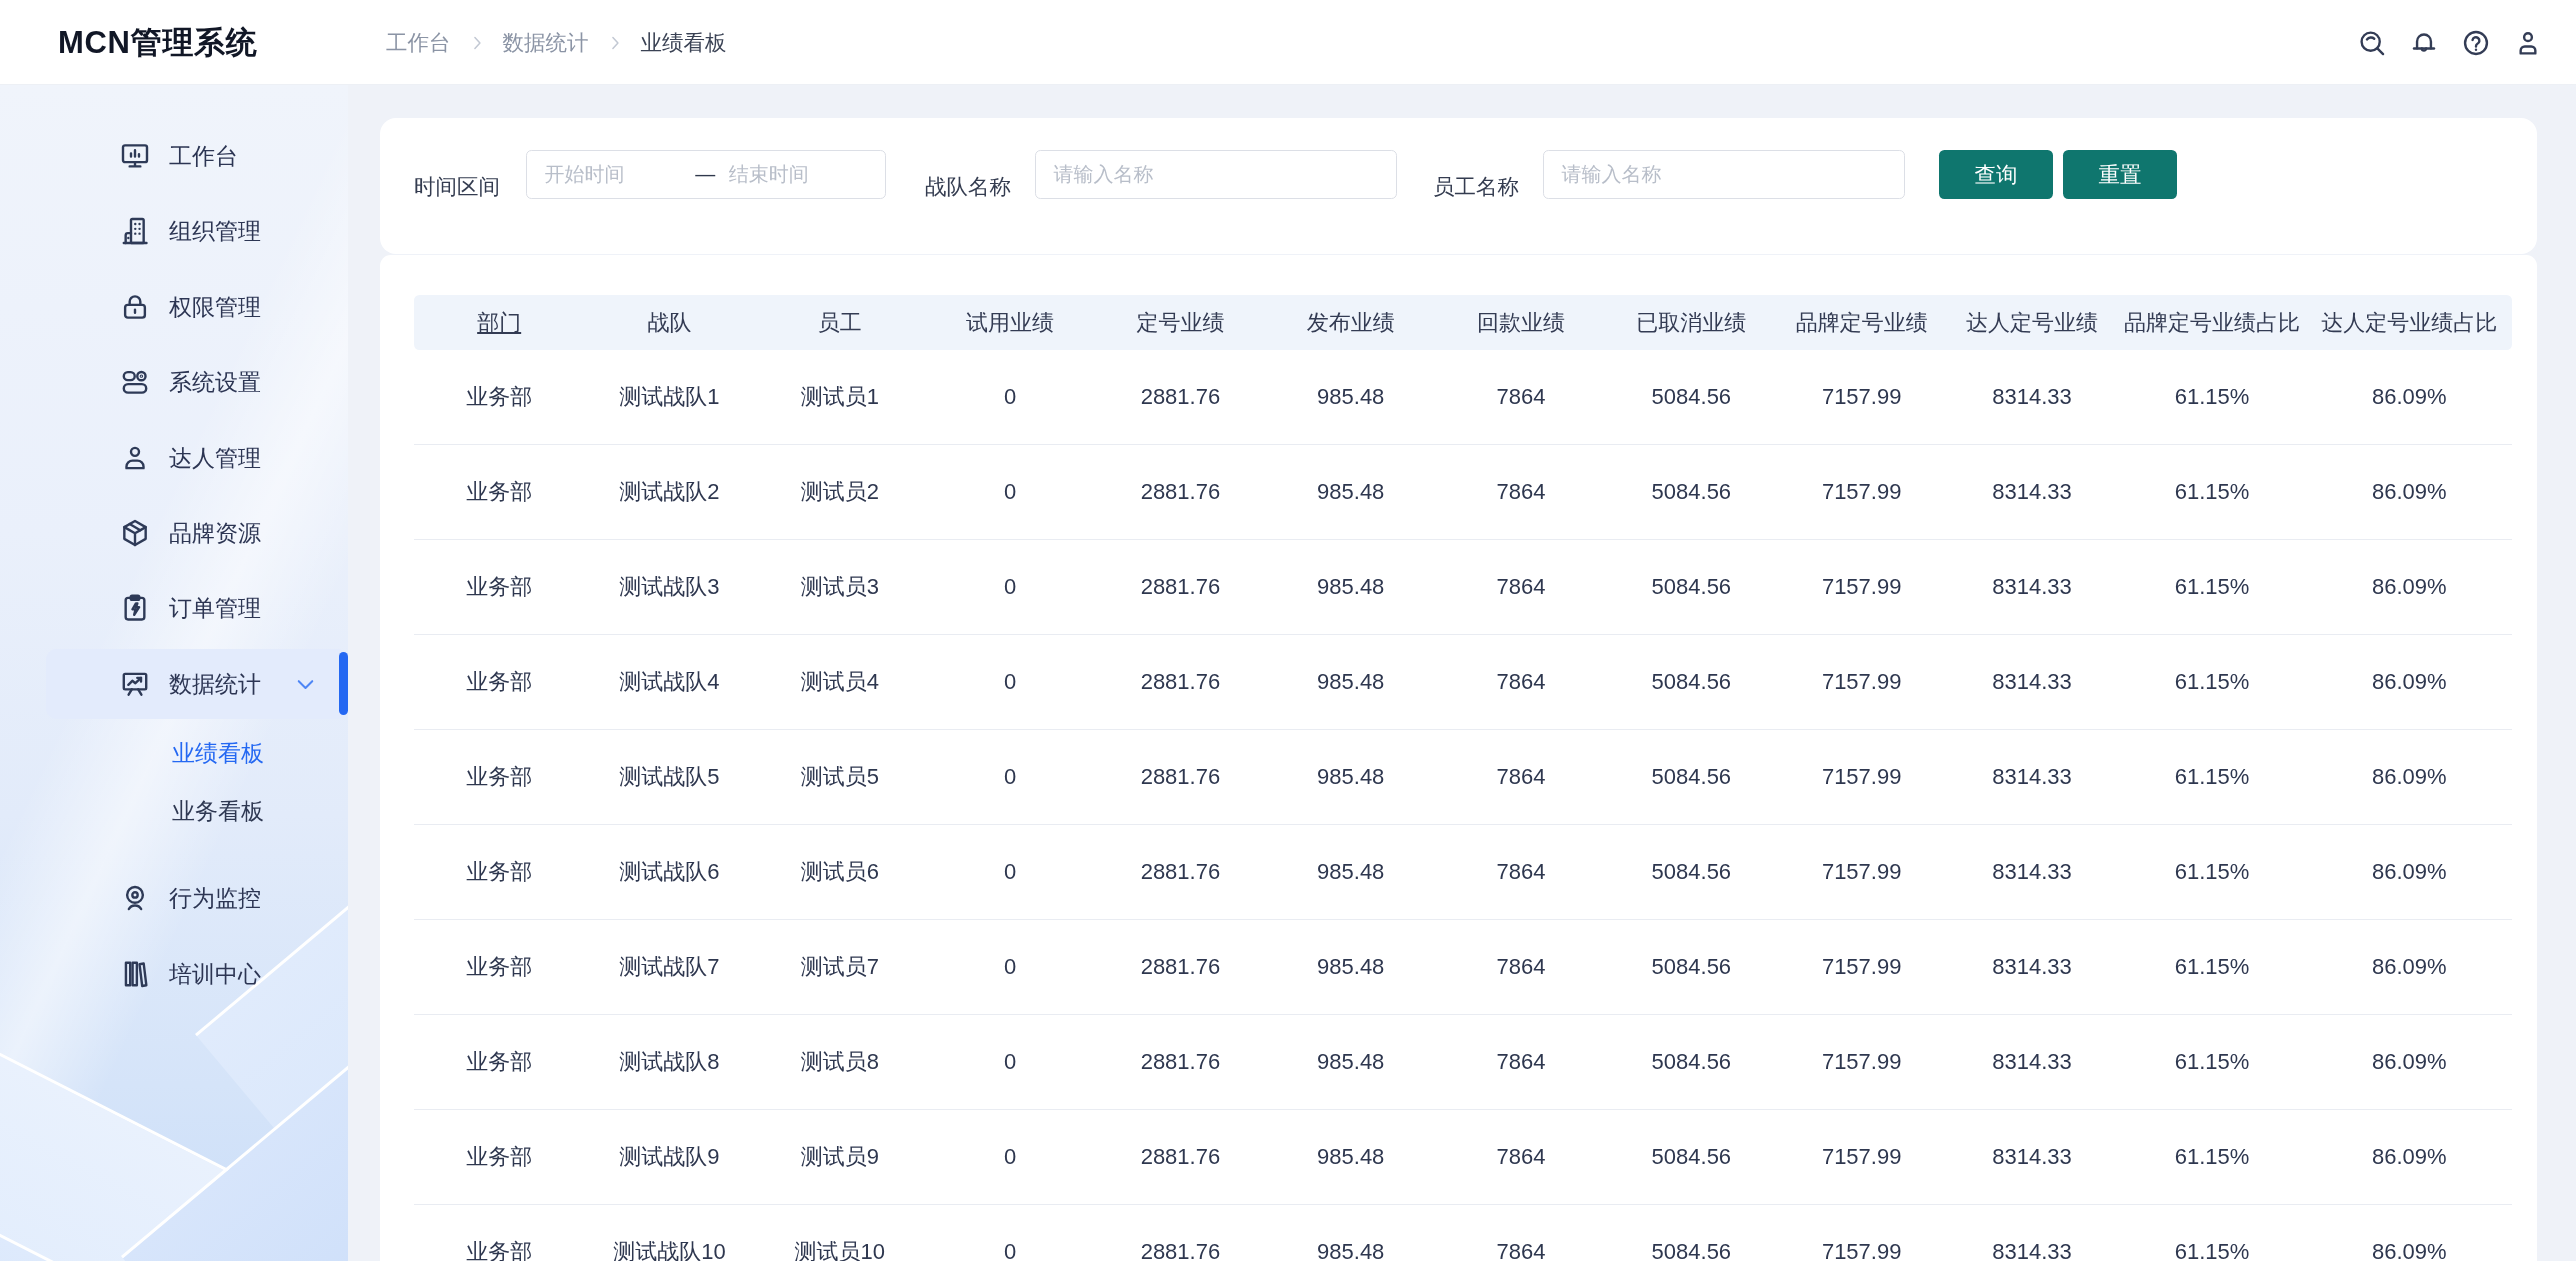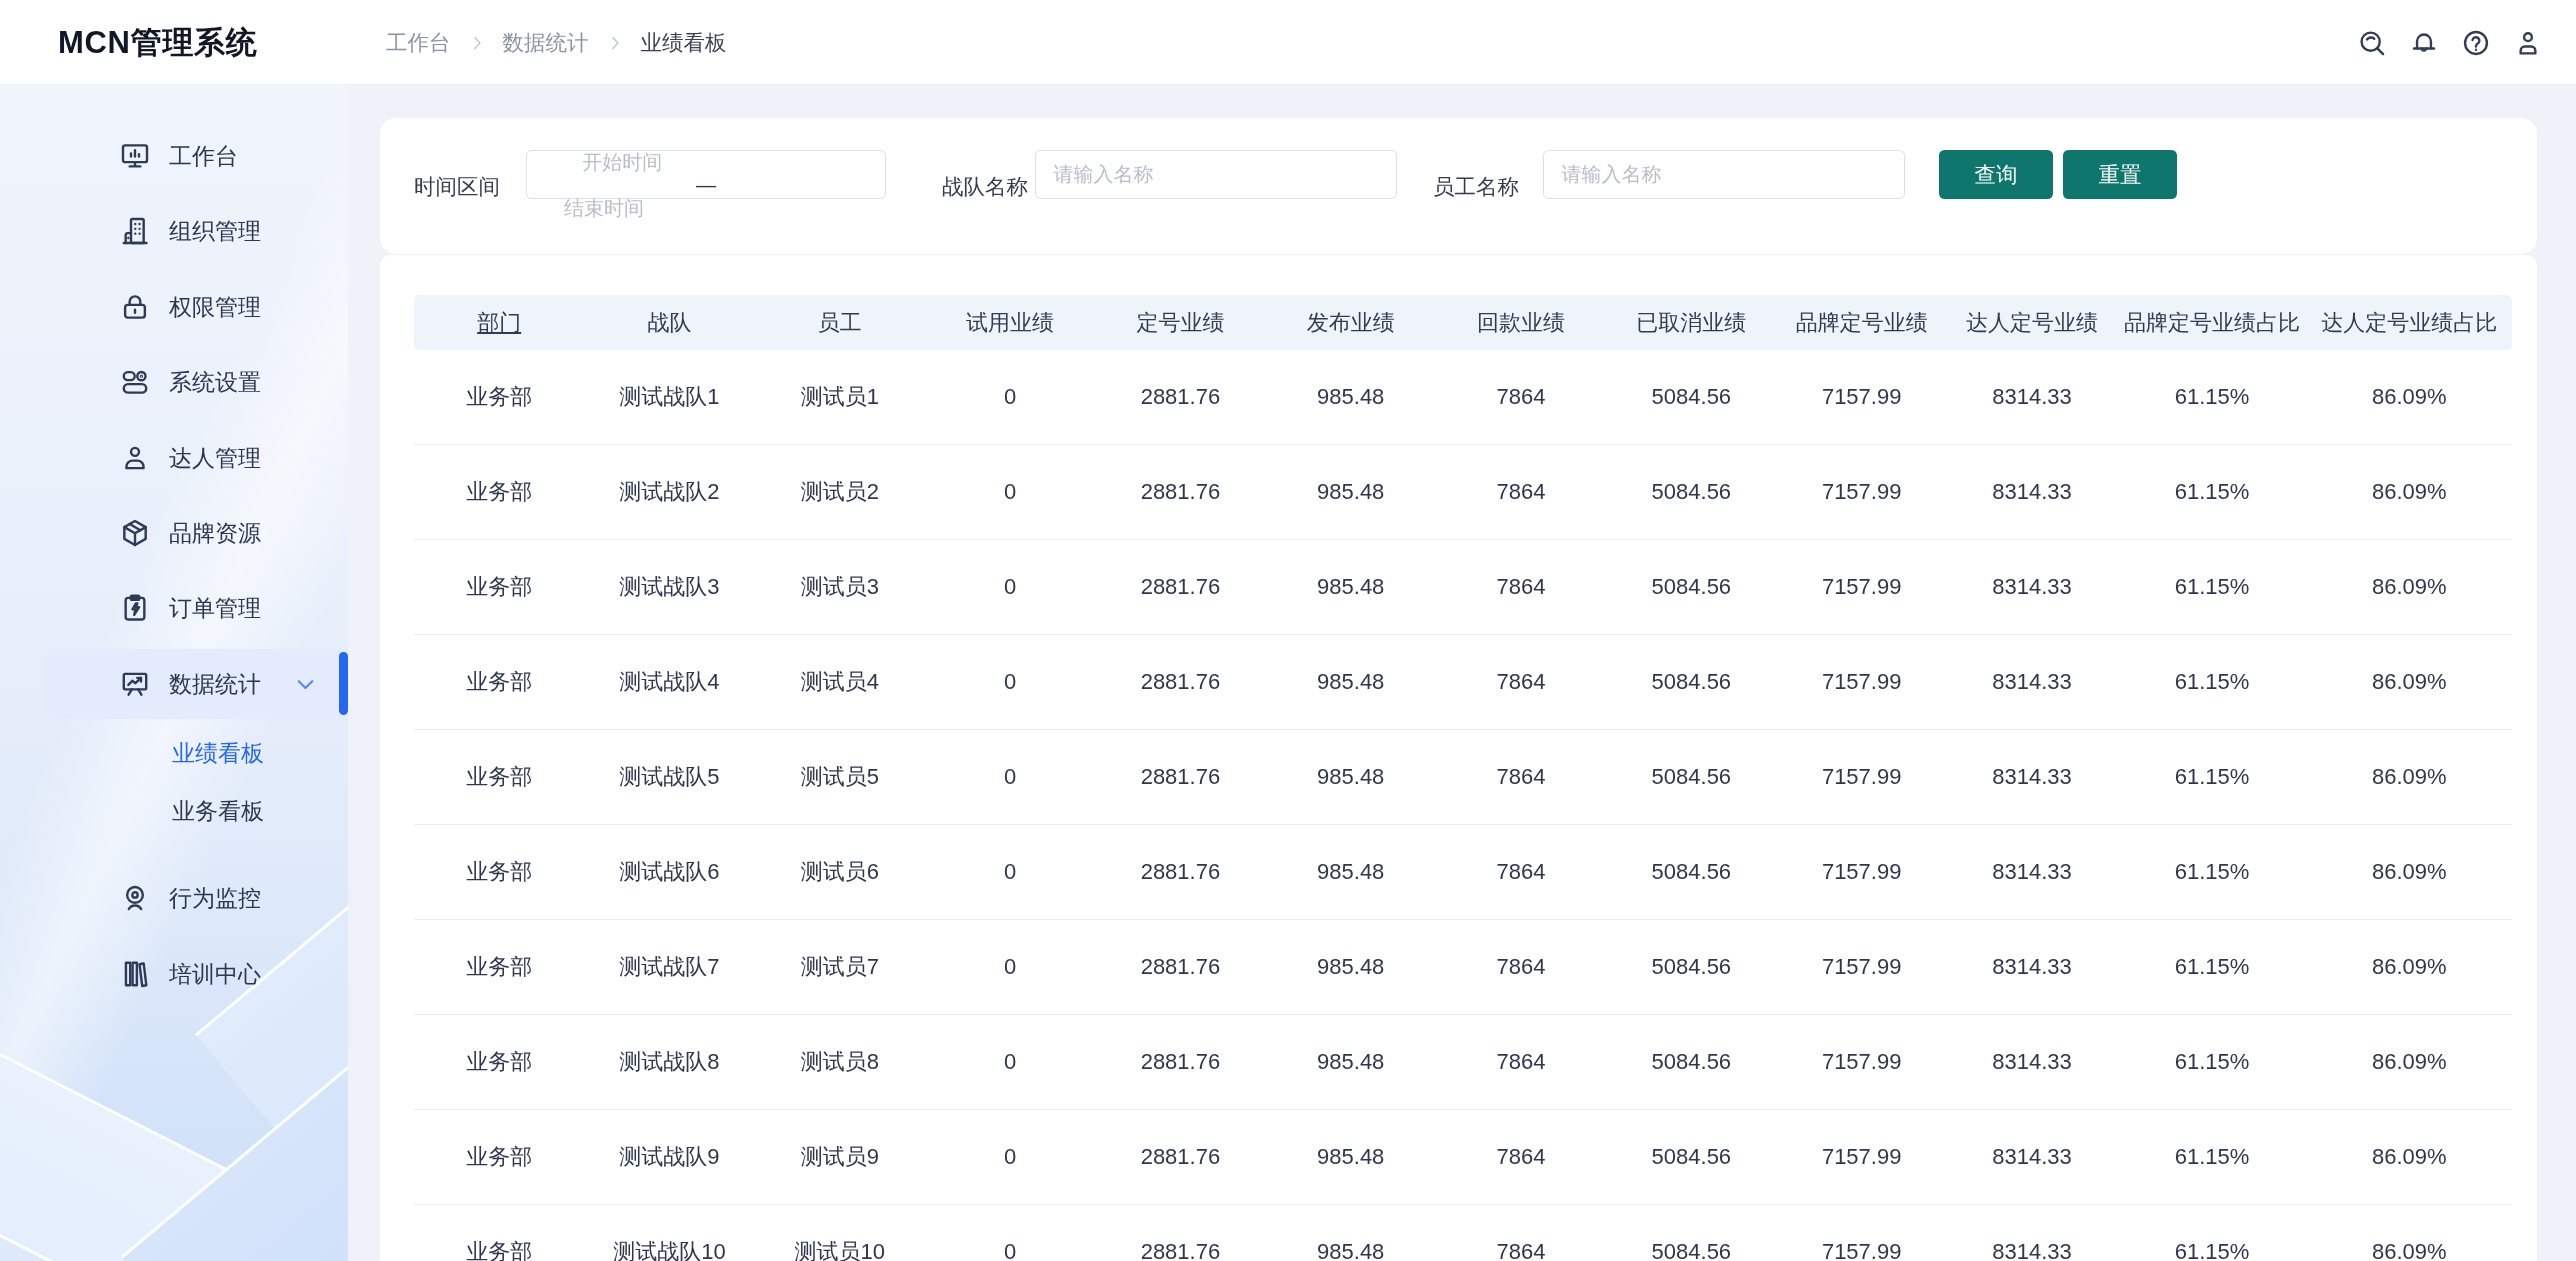--- a/index.html
+++ b/index.html
@@ -79,26 +79,26 @@
 
   
   .main { position: absolute; left: 348px; top: 85px; right: 0; bottom: 0; overflow: hidden; background: #EFF2F8; }
   .filter-card {
     position: absolute; left: 32px; top: 33px; width: 2157px; height: 136px;
     background: #FFFFFF; border-radius: 16px;
   }
   .f-label { position: absolute; top: 50%; transform: translateY(-50%);
     font-size: 21.5px; color: #343C50; white-space: nowrap; }
   #lab-date { left: 34px; }
-  #lab-team { left: 545px; margin-left: 17px; }
+  #lab-team { left: 545px; }
   #lab-emp  { left: 1053px; }
   .date-range {
     position: absolute; left: 146px; top: 32px; width: 360px; height: 49px;
     border: 1.3px solid #DCDFE6; border-radius: 5.4px; background: #fff;
-    display: flex; align-items: center; flex-direction: column;
+    display: flex; align-items: center;
   }
   .date-range input {
     flex: 1; min-width: 0; border: none; outline: none; background: transparent;
     font-size: 20px; color: #333A4E; font-family: inherit;
   }
   .date-range input::placeholder { color: #B8BEC9; }
   .date-range .dstart { padding-left: 17.4px; }
   .date-range .dend { text-align: left; padding-right: 19px; }
   .date-sep { width: 47px; text-align: center; font-size: 20px; color: #30384C; }
   .text-input {

